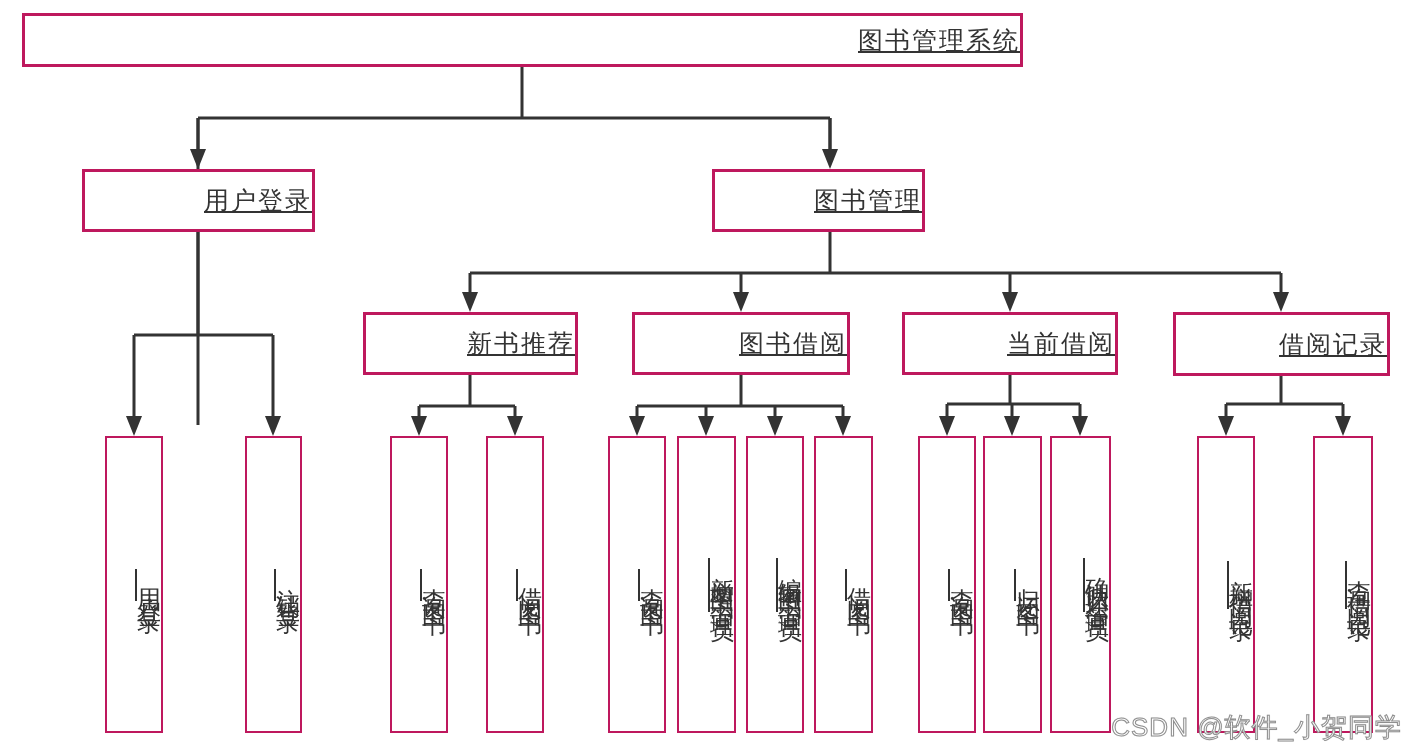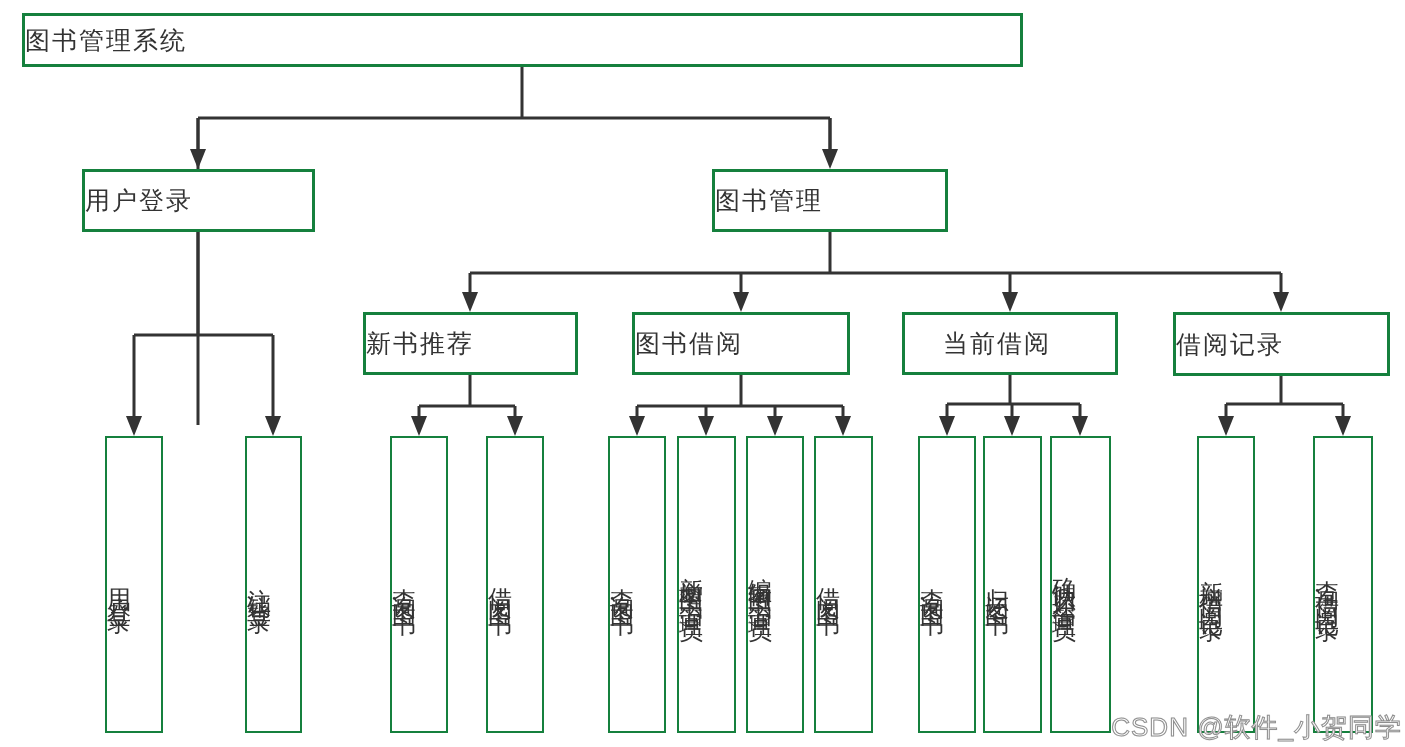--- a/index.html
+++ b/index.html
@@ -16,50 +16,51 @@
     overflow: hidden;
   }
   svg.connectors {
     position: absolute;
     left: 0; top: 0;
     width: 1405px; height: 747px;
   }
   .node {
     position: absolute;
     background: #ffffff;
-    border: 3px solid #15803d;
+    border: 3px solid #be185d;
     box-sizing: border-box;
     display: flex;
     align-items: center;
-    justify-content: flex-start;
+    justify-content: flex-end;
     color: #333333;
     font-size: 25px;
     letter-spacing: 2px;
     white-space: nowrap;
+    text-decoration: underline;
   }
   .leaf {
     border-width: 2px;
     top: 436px;
     height: 297px;
   }
   .leaf .v-label {
     writing-mode: vertical-rl;
     text-orientation: mixed;
     letter-spacing: 8px;
     font-size: 24px;
     line-height: 1;
   }
   .leaf.tight .v-label {
     letter-spacing: 6px;
   }
   
   .n-root  { left: 22px;  top: 13px;  width: 1001px; height: 54px; }
   
   .n-l1a   { left: 82px;  top: 169px; width: 233px;  height: 63px; }
-  .n-l1b   { left: 712px; top: 169px; width: 236px;  height: 63px; }
+  .n-l1b   { left: 712px; top: 169px; width: 213px;  height: 63px; }
   
   .n-l2a   { left: 363px; top: 312px; width: 215px;  height: 63px; }
   .n-l2b   { left: 632px; top: 312px; width: 218px;  height: 63px; }
   .n-l2c   { left: 902px; top: 312px; width: 216px;  height: 63px; padding-left: 38px; }
   .n-l2d   { left: 1173px;top: 312px; width: 217px;  height: 64px; }
   
   .lf1  { left: 105px;  width: 58px; }
   .lf2  { left: 245px;  width: 57px; }
   .lf3  { left: 390px;  width: 58px; }
   .lf4  { left: 486px;  width: 58px; }

